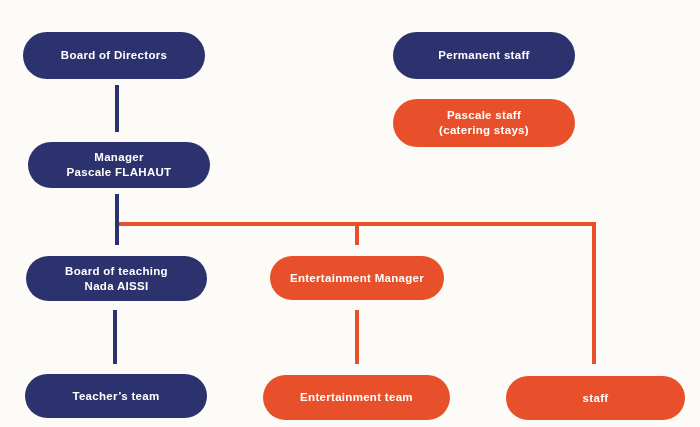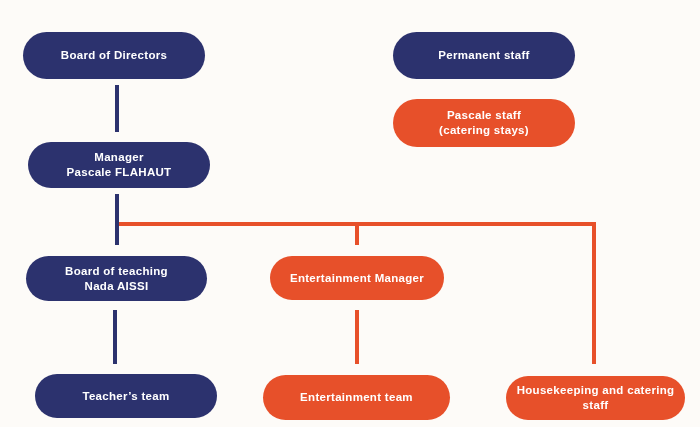--- a/index.html
+++ b/index.html
@@ -41,21 +41,21 @@
   .navy-line{background:var(--navy);}
   .orange-line{background:var(--orange);}
 
   
   #node-board{left:23px;top:32px;width:182px;height:47px;}
   #legend-permanent{left:393px;top:32px;width:182px;height:47px;justify-content:center;}
   #legend-seasonal{left:393px;top:99px;width:182px;height:48px;}
   #node-director{left:28px;top:142px;width:182px;height:46px;}
   #node-head{left:26px;top:256px;width:181px;height:45px;}
   #node-manager{left:270px;top:256px;width:174px;height:44px;}
-  #node-teachers{left:35px;top:374px;width:182px;height:44px;}
+  #node-teachers{left:25px;top:374px;width:182px;height:44px;}
   #node-ent-team{left:263px;top:375px;width:187px;height:45px;}
   #node-housekeeping{left:506px;top:376px;width:179px;height:44px;}
 
   
   #line-board-director{left:115px;top:85px;width:4px;height:47px;}
   #line-director-head{left:115px;top:194px;width:4px;height:51px;}
   #line-head-teachers{left:113px;top:310px;width:4px;height:54px;}
   #line-orange-horizontal{left:119px;top:222px;width:477px;height:4px;}
   #line-drop-manager{left:355px;top:226px;width:4px;height:19px;}
   #line-right-vertical{left:592px;top:226px;width:4px;height:138px;}
@@ -94,21 +94,20 @@
 
   <div class="pill navy" id="node-teachers">
     <span>Teacher’s team</span>
   </div>
 
   <div class="pill orange" id="node-ent-team">
     <span>Entertainment team</span>
   </div>
 
   <div class="pill orange" id="node-housekeeping">
-    <span>Housekeeping and catering</span>
     <span>staff</span>
   </div>
 
   <div class="pill navy" id="legend-permanent">
     <span>Permanent staff</span>
   </div>
 
   <div class="pill orange" id="legend-seasonal">
     <span>Pascale staff</span>
     <span>(catering stays)</span>

